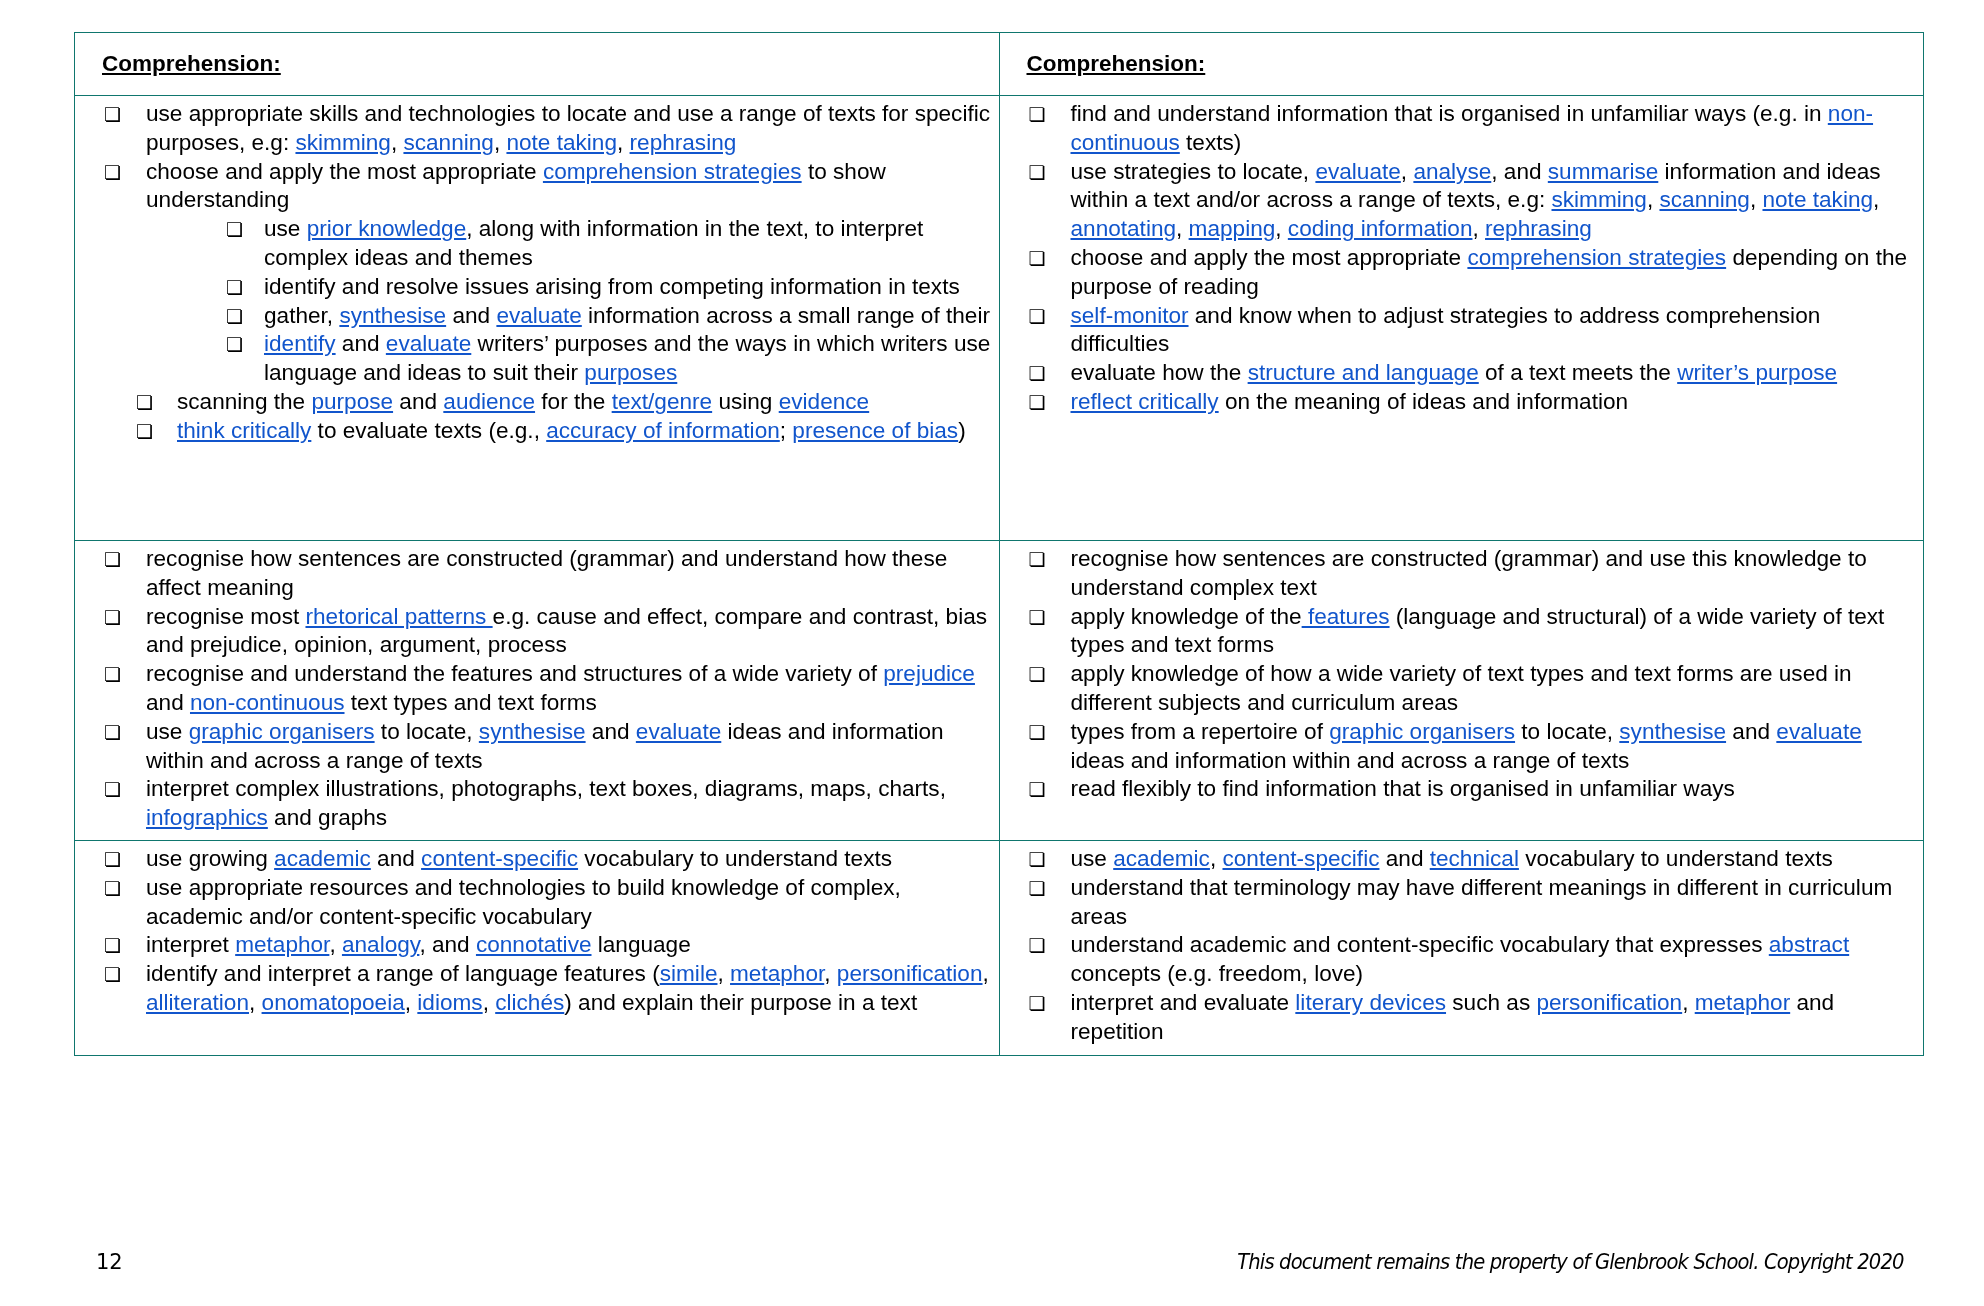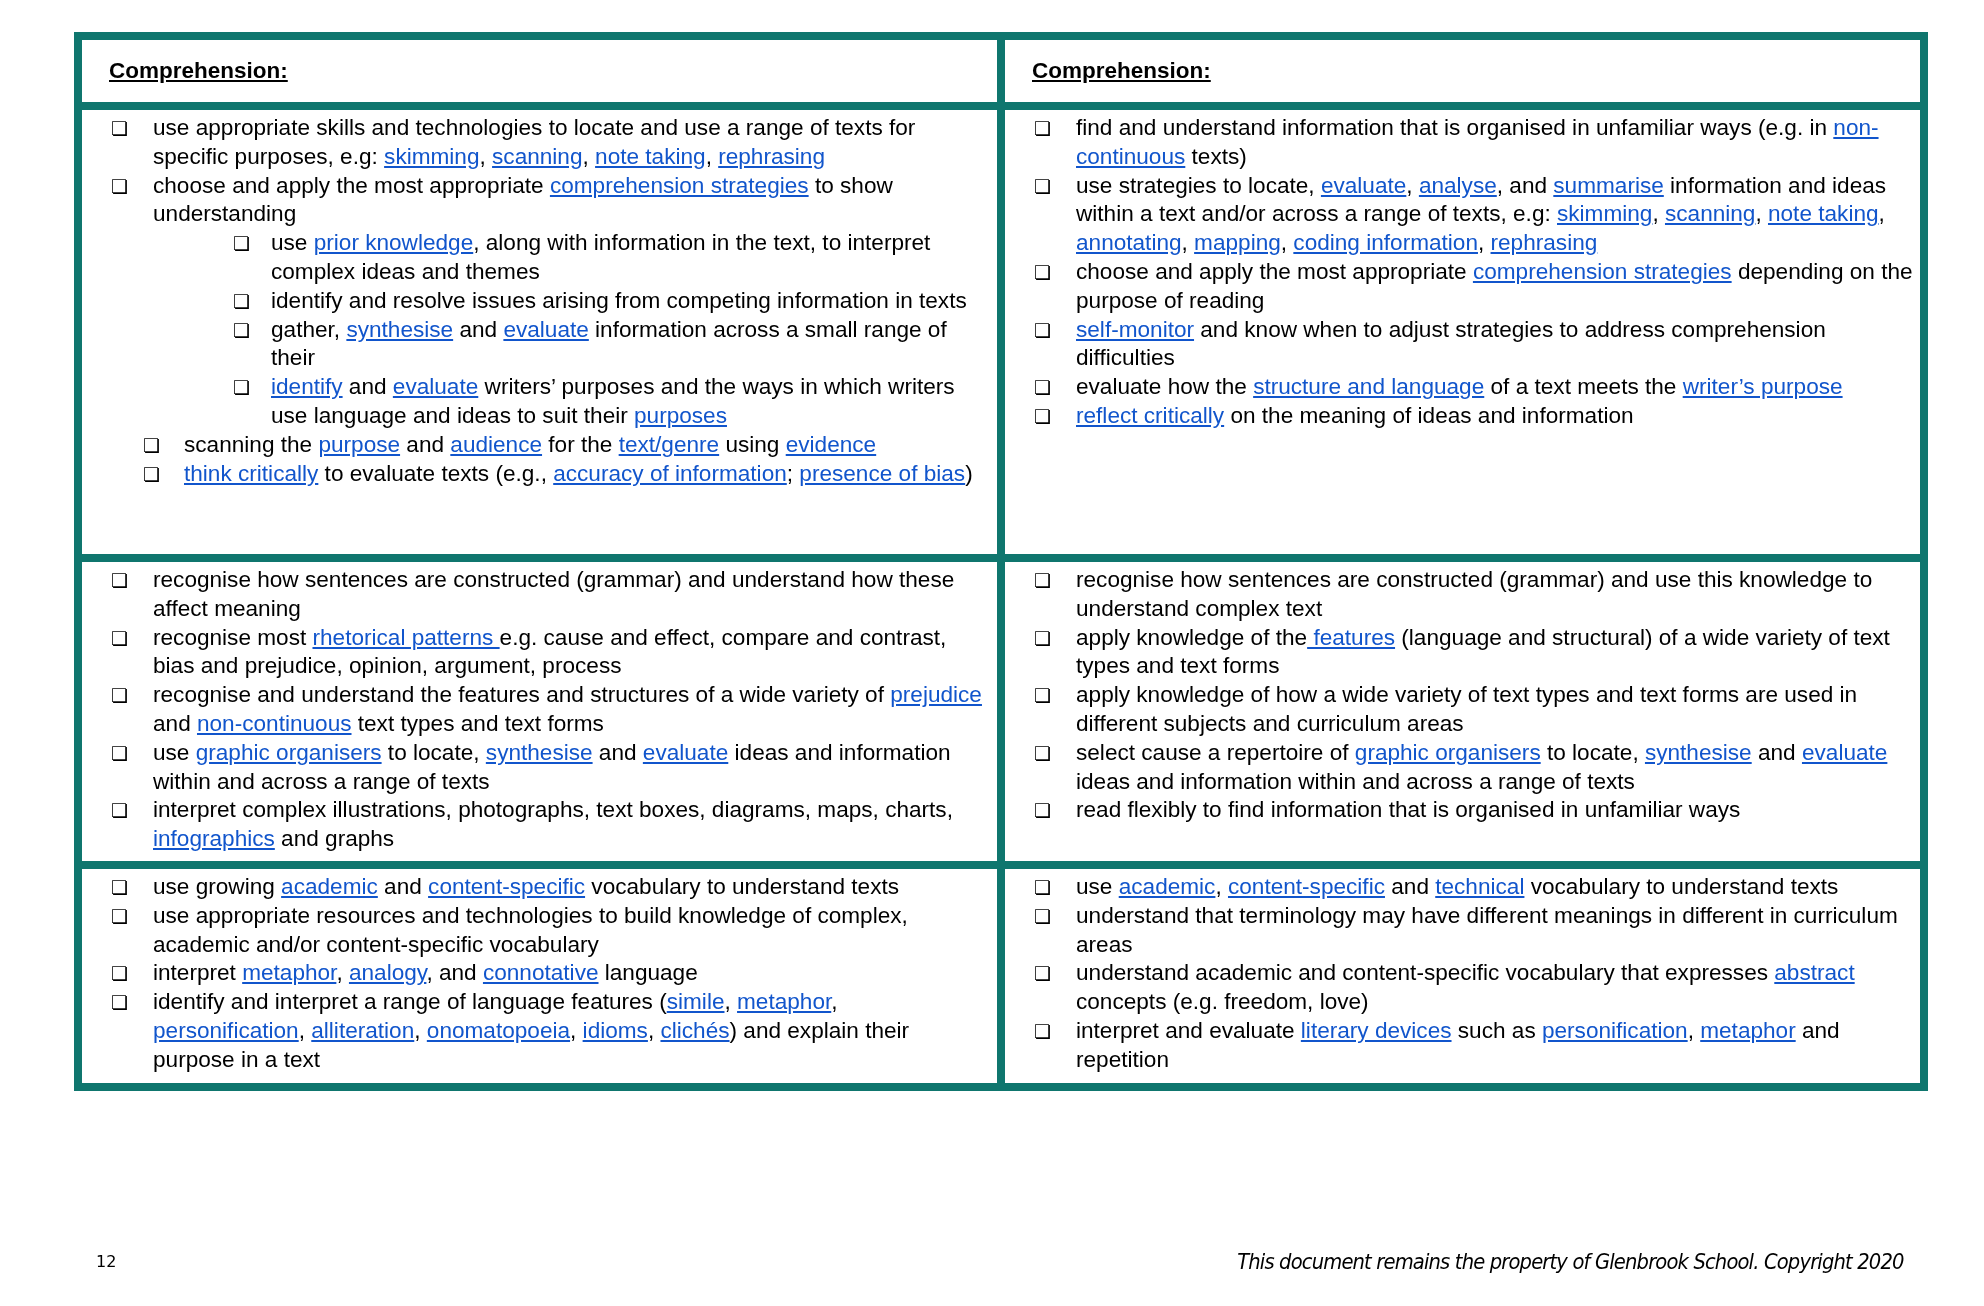--- a/index.html
+++ b/index.html
@@ -5,21 +5,21 @@
     html, body { margin: 0; padding: 0; background: #ffffff; }
     body {
       width: 1984px; height: 1306px; position: relative; overflow: hidden;
       font-family: "Liberation Sans", sans-serif; color: #000000;
     }
     .doc-table {
       position: absolute; left: 74px; top: 32px; width: 1850px;
       border-collapse: collapse; table-layout: fixed;
     }
     .doc-table td {
-      border: 8px solid #0f766e; vertical-align: top; padding: 4px;
+      border: 1px solid #0f766e; vertical-align: top; padding: 4px;
     }
     .col { width: 923px; }
     .hdr-cell { height: 54px; }
     .hdr-text {
       display: block; padding: 13px 0 0 23px;
       font-weight: bold; text-decoration: underline; font-size: 22.5px; line-height: 28px;
     }
     .body-cell { padding: 13px 20px 8px 0; }
     .row1 .body-cell { height: 436px; }
     .row2 .body-cell { height: 291px; }
@@ -34,21 +34,21 @@
     .bullet {
       position: absolute; top: 0; font-size: 19px; line-height: 28.8px;
       font-family: "DejaVu Sans", sans-serif; color: #000;
     }
     li.item .bullet { left: 25px; }
     li.item.l1b .bullet { left: 57px; }
     li.item.nested .bullet { left: 147px; }
     a.lnk { color: #1155cc; text-decoration: underline; cursor: pointer; }
     .footer-page {
       position: absolute; left: 96px; top: 1249px;
-      font-family: "DejaVu Sans", sans-serif; font-size: 16px; line-height: 26px;
+      font-family: "DejaVu Sans", sans-serif; font-size: 21px; line-height: 26px;
     }
     .footer-copy {
       position: absolute; right: 80px; top: 1249px;
       font-family: "DejaVu Sans", sans-serif; font-style: italic; font-size: 21px;
       line-height: 26px; letter-spacing: -0.9px; transform: scaleX(0.93); transform-origin: right center;
     }
   </style>
 </head>
 <body>
 
@@ -98,21 +98,21 @@
             <li class="item"><span class="bullet">❏</span><span>recognise and understand the features and structures of a wide variety of </span><a class="lnk">prejudice</a><span> and </span><a class="lnk">non-continuous</a><span> text types and text forms</span></li>
             <li class="item"><span class="bullet">❏</span><span>use </span><a class="lnk">graphic organisers</a><span> to locate, </span><a class="lnk">synthesise</a><span> and </span><a class="lnk">evaluate</a><span> ideas and information within and across a range of texts</span></li>
             <li class="item"><span class="bullet">❏</span><span>interpret complex illustrations, photographs, text boxes, diagrams, maps, charts, </span><a class="lnk">infographics</a><span> and graphs</span></li>
           </ul>
       </td>
       <td class="body-cell">
         <ul class="items">
             <li class="item"><span class="bullet">❏</span><span>recognise how sentences are constructed (grammar) and use this knowledge to understand complex text</span></li>
             <li class="item"><span class="bullet">❏</span><span>apply knowledge of the</span><a class="lnk"> features</a><span> (language and structural) of a wide variety of text types and text forms</span></li>
             <li class="item"><span class="bullet">❏</span><span>apply knowledge of how a wide variety of text types and text forms are used in different subjects and curriculum areas</span></li>
-            <li class="item"><span class="bullet">❏</span><span>select cause a repertoire of </span><a class="lnk">graphic organisers</a><span> to locate, </span><a class="lnk">synthesise</a><span> and </span><a class="lnk">evaluate</a><span> ideas and information within and across a range of texts</span></li>
+            <li class="item"><span class="bullet">❏</span><span>types from a repertoire of </span><a class="lnk">graphic organisers</a><span> to locate, </span><a class="lnk">synthesise</a><span> and </span><a class="lnk">evaluate</a><span> ideas and information within and across a range of texts</span></li>
             <li class="item"><span class="bullet">❏</span><span>read flexibly to find information that is organised in unfamiliar ways</span></li>
           </ul>
       </td>
     </tr>
     <tr class="row3">
       <td class="body-cell">
         <ul class="items">
             <li class="item"><span class="bullet">❏</span><span>use growing </span><a class="lnk">academic</a><span> and </span><a class="lnk">content-specific</a><span> vocabulary to understand texts</span></li>
             <li class="item"><span class="bullet">❏</span><span>use appropriate resources and technologies to build knowledge of complex, academic and/or content-specific vocabulary</span></li>
             <li class="item"><span class="bullet">❏</span><span>interpret </span><a class="lnk">metaphor</a><span>, </span><a class="lnk">analogy</a><span>, and </span><a class="lnk">connotative</a><span> language</span></li>

